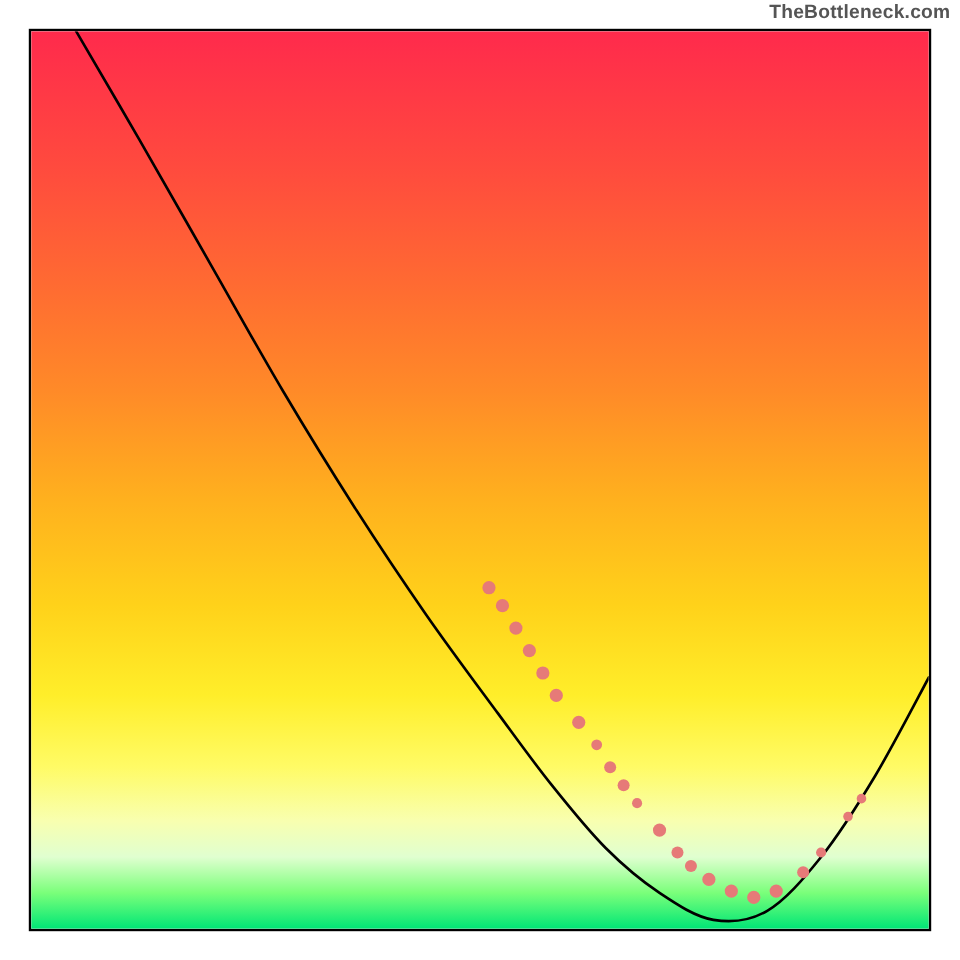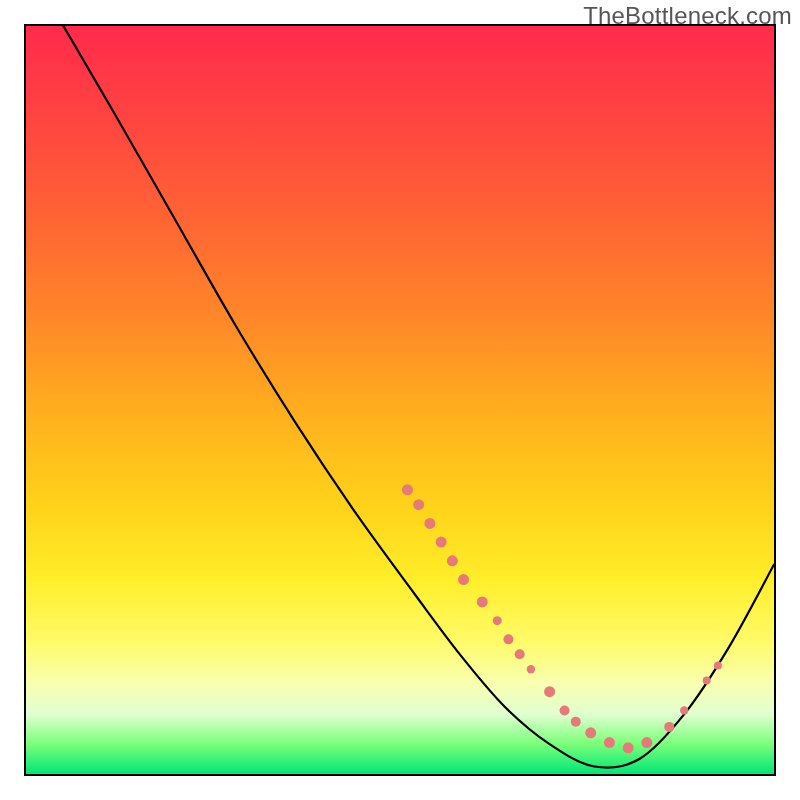--- a/index.html
+++ b/index.html
@@ -65,22 +65,22 @@
   }
   .marker {
     fill: #e67a78;
     stroke: none;
   }
   .attribution {
     position: absolute;
     top: 2px;
     right: 8px;
     color: #555555;
-    font-size: 24px;
-    font-weight: 400;
+    font-size: 16px;
+    font-weight: 700;
     letter-spacing: 0.2px;
     margin-left: 44px;
   }
 </style>
 </head>
 <body>
 
 <div class="chart-frame">
   <div class="attribution">TheBottleneck.com</div>
 

